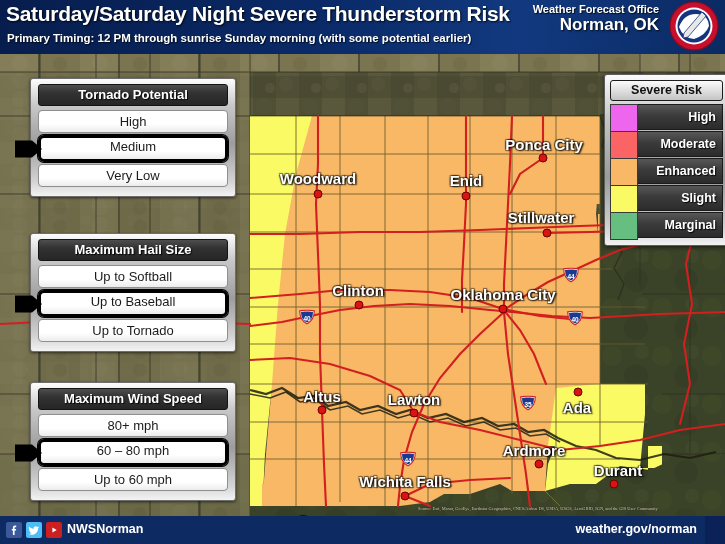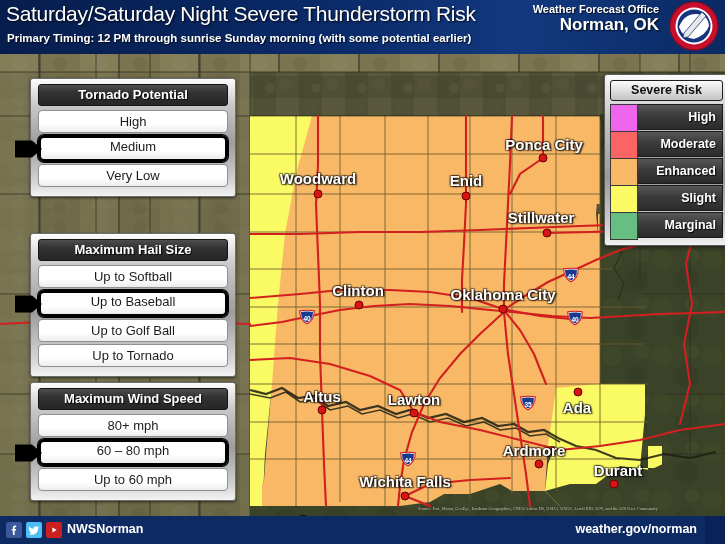--- a/index.html
+++ b/index.html
@@ -12,21 +12,21 @@
   #app{position:relative;width:725px;height:544px;overflow:hidden;}
 
   
   .header{
     position:absolute;left:0;top:0;width:725px;height:54px;
     background:linear-gradient(90deg,#071d4d 0%,#0a2a68 45%,#12397f 72%,#0a2a63 100%);
     overflow:hidden;
   }
   .hdr-title{
     position:absolute;left:6px;top:2px;
-    font-size:21px;font-weight:normal;color:#ffffff;
+    font-size:21px;font-weight:bold;color:#ffffff;
     letter-spacing:-0.3px;
     text-shadow:1px 1px 2px rgba(0,0,0,.85);
     white-space:nowrap;
   }
   .hdr-sub{
     position:absolute;left:7px;top:32px;
     font-size:11.5px;font-weight:bold;color:#ffffff;
     white-space:nowrap;
     text-shadow:1px 1px 1px rgba(0,0,0,.7);
   }
@@ -441,21 +441,20 @@
     <div class="panel-hdr">Maximum Hail Size</div>
     <div class="opt">Up to Softball</div>
     <div class="opt sel">
       <span class="arrow">
         <svg width="28" height="19" viewBox="0 0 28 19">
             <path d="M0 1 L17 1 L27 9.5 L17 18 L0 18 Z" fill="#000000"></path>
           </svg>
       </span>
       <span>Up to Baseball</span>
     </div>
-    <div class="opt">Up to Golf Ball</div>
     <div class="opt">Up to Tornado</div>
   </div>
 
   <div class="panel" id="panel-wind" style="left:30px;top:382px;width:190px;">
     <div class="panel-hdr">Maximum Wind Speed</div>
     <div class="opt">80+ mph</div>
     <div class="opt sel">
       <span class="arrow">
         <svg width="28" height="19" viewBox="0 0 28 19">
             <path d="M0 1 L17 1 L27 9.5 L17 18 L0 18 Z" fill="#000000"></path>

